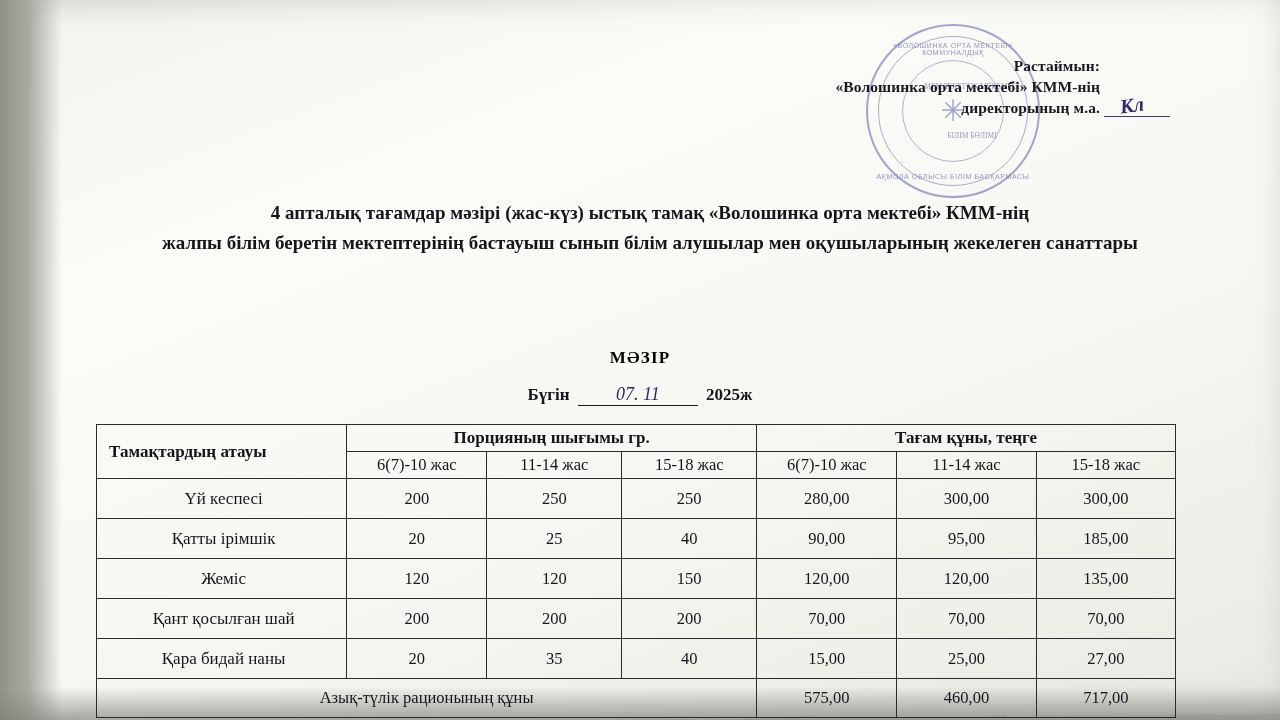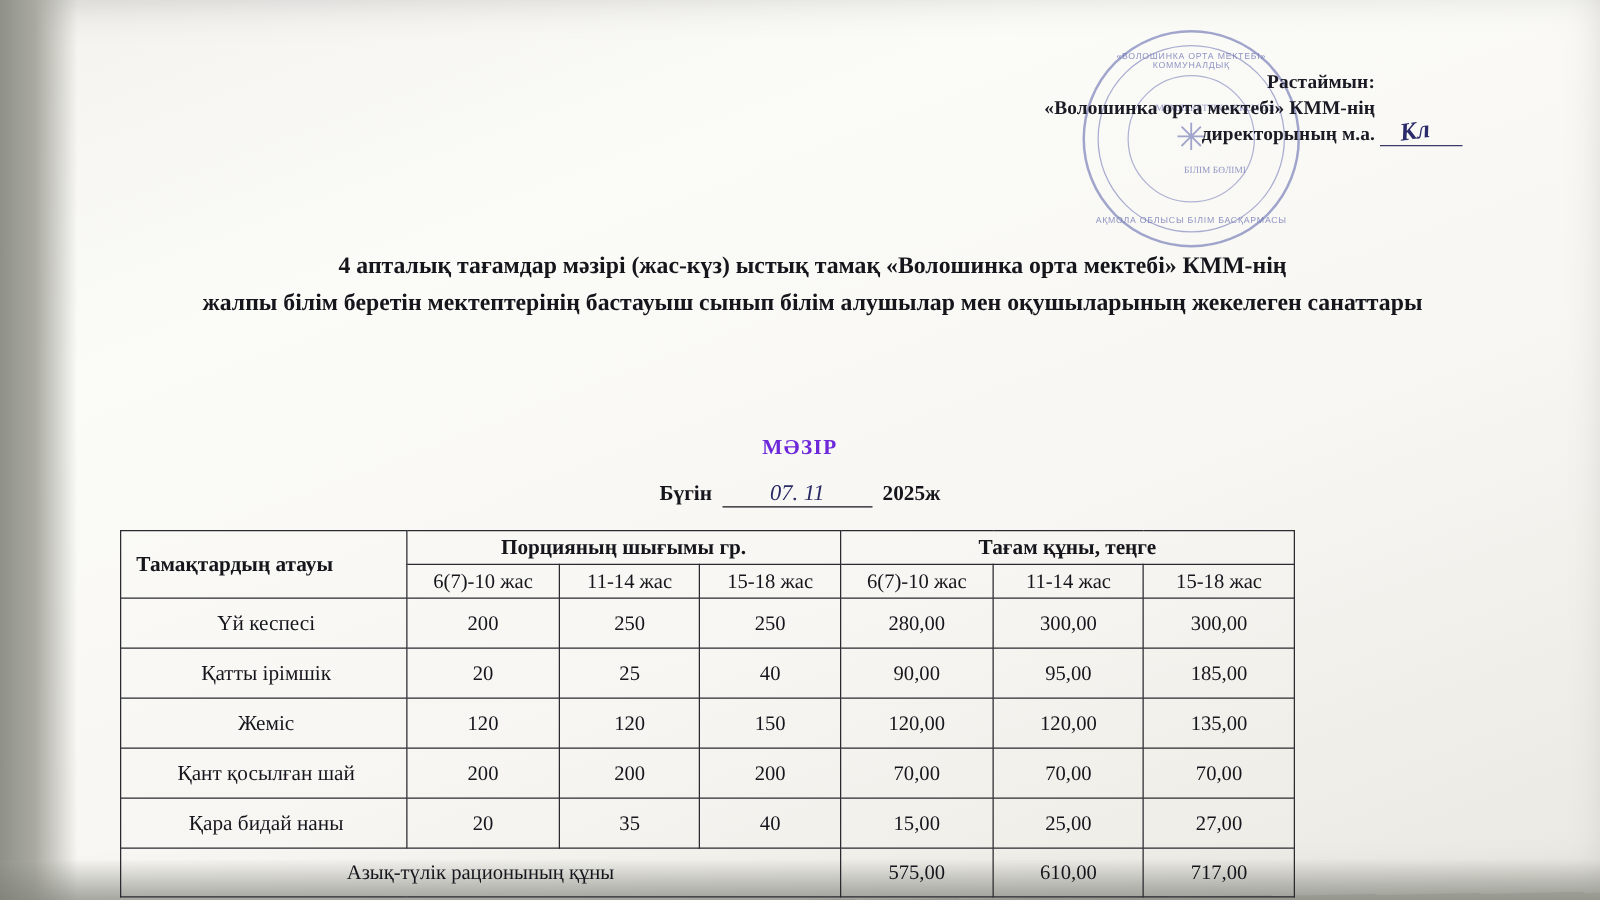--- a/index.html
+++ b/index.html
@@ -161,21 +161,21 @@
   }
   .menu-word {
     position: absolute;
     left: 0;
     top: 348px;
     width: 1280px;
     text-align: center;
     font-size: 17px;
     font-weight: bold;
     letter-spacing: 1.2px;
-    color: #6d28d9;
+    color: #000000;
   }
   .date-row {
     position: absolute;
     left: 0;
     top: 384px;
     width: 1280px;
     text-align: center;
     font-size: 17px;
     font-weight: bold;
     color: #15151c;
@@ -193,21 +193,21 @@
     border-bottom: 1.6px solid #15151c;
     margin: 0 4px;
     vertical-align: baseline;
   }
 
   
   .tbl-wrap {
     position: absolute;
     left: 96px;
     top: 424px;
-    width: 940px;
+    width: 1080px;
   }
   table.menu {
     border-collapse: collapse;
     width: 100%;
     color: #15151c;
   }
   table.menu td, table.menu th {
     border: 1.3px solid #2a2a30;
     padding: 3px 8px;
     font-size: 16.5px;
@@ -355,21 +355,21 @@
           <td>35</td>
           <td>40</td>
           <td>15,00</td>
           <td>25,00</td>
           <td>27,00</td>
         </tr>
 
         <tr class="total-row">
           <td class="total-label" colspan="4">Азық-түлік рационының құны</td>
           <td>575,00</td>
-          <td>610,00</td>
+          <td>460,00</td>
           <td>717,00</td>
         </tr>
       </tbody>
         </table>
     </div>
 
   </div>
 </div>
 
 </body></html>

